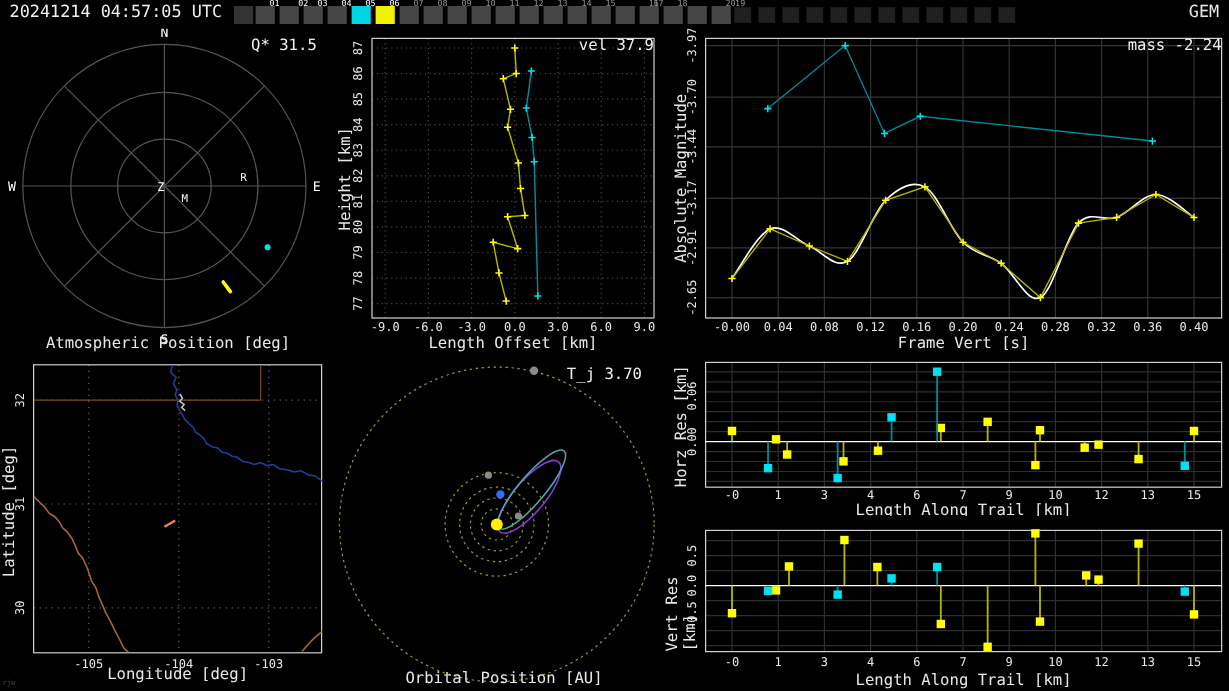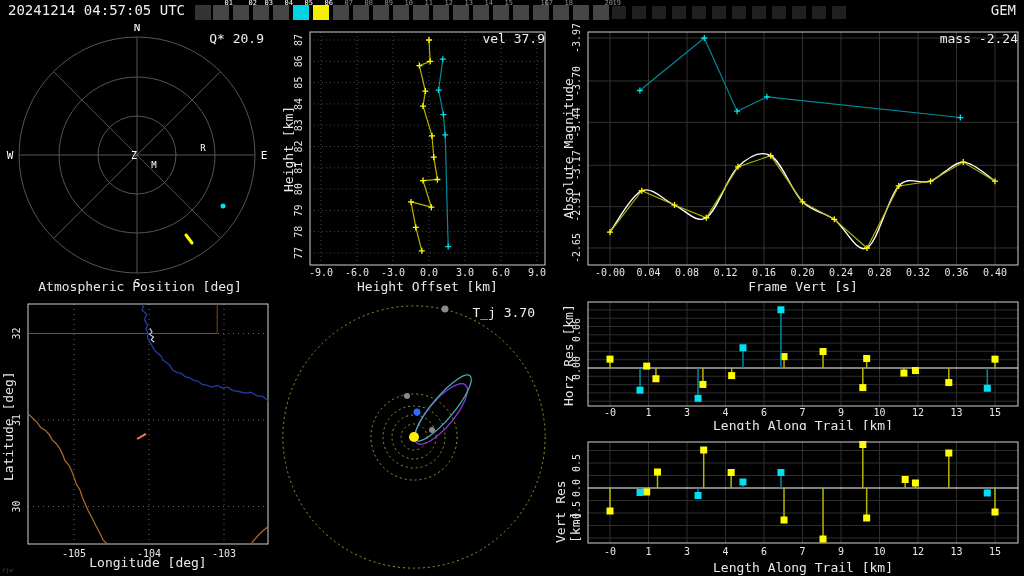--- a/index.html
+++ b/index.html
@@ -166,21 +166,21 @@
       <text x="137" y="7" text-anchor="middle" fill="#ffffff" font-size="11" font-family="&quot;DejaVu Sans Mono&quot;,monospace">N</text>
       <text x="264" y="135" text-anchor="middle" fill="#ffffff" font-size="11" font-family="&quot;DejaVu Sans Mono&quot;,monospace">E</text>
       <text x="137" y="263" text-anchor="middle" fill="#ffffff" font-size="11" font-family="&quot;DejaVu Sans Mono&quot;,monospace">S</text>
       <text x="10" y="135" text-anchor="middle" fill="#ffffff" font-size="11" font-family="&quot;DejaVu Sans Mono&quot;,monospace">W</text>
       <text x="134" y="135" text-anchor="middle" fill="#ffffff" font-size="10" font-family="&quot;DejaVu Sans Mono&quot;,monospace">Z</text>
       <text x="203" y="127" text-anchor="middle" fill="#ffffff" font-size="9" font-family="&quot;DejaVu Sans Mono&quot;,monospace">R</text>
       <text x="154" y="144" text-anchor="middle" fill="#ffffff" font-size="9" font-family="&quot;DejaVu Sans Mono&quot;,monospace">M</text>
       <circle cx="223" cy="182" r="2.5" fill="#00e0f0"></circle>
       <line x1="186" y1="211" x2="192" y2="219" stroke="#ffff00" stroke-width="3" stroke-linecap="round"></line>
     </svg>
-  <div class="ptitle" style="right:16px;top:7px">Q* 20.9</div>
+  <div class="ptitle" style="right:16px;top:7px">Q* 31.5</div>
   <div class="pcap" style="left:0;width:280px;top:255px">Atmospheric Position [deg]</div>
 </div>
 
 <div class="panel" style="left:280px;top:24px;width:280px;height:272px">
   <svg id="sv-trail" width="280" height="272">
       <line x1="41" y1="8" x2="41" y2="241" stroke="#4a4a4a" stroke-width="1" stroke-dasharray="1,3"></line>
       <line x1="77" y1="8" x2="77" y2="241" stroke="#4a4a4a" stroke-width="1" stroke-dasharray="1,3"></line>
       <line x1="113" y1="8" x2="113" y2="241" stroke="#4a4a4a" stroke-width="1" stroke-dasharray="1,3"></line>
       <line x1="149" y1="8" x2="149" y2="241" stroke="#4a4a4a" stroke-width="1" stroke-dasharray="1,3"></line>
       <line x1="185" y1="8" x2="185" y2="241" stroke="#4a4a4a" stroke-width="1" stroke-dasharray="1,3"></line>
@@ -231,21 +231,21 @@
       <path d="M132.8,203.43999999999994H138.8M135.8,200.43999999999994V206.43999999999994" stroke="#ffff00" stroke-width="1.3" fill="none"></path>
       <path d="M138.8,226.87000000000012H144.8M141.8,223.87000000000012V229.87000000000012" stroke="#ffff00" stroke-width="1.3" fill="none"></path>
       <polyline points="162.8,35.2 158.6,66.1 163.4,90.5 165.2,110.8 168.2,222.6" fill="none" stroke="#008b9b" stroke-width="1.2"></polyline>
       <path d="M159.8,35.17000000000012H165.8M162.8,32.17000000000012V38.17000000000012" stroke="#00e0f0" stroke-width="1.3" fill="none"></path>
       <path d="M155.6,66.05499999999988H161.6M158.6,63.05499999999988V69.05499999999988" stroke="#00e0f0" stroke-width="1.3" fill="none"></path>
       <path d="M160.4,90.55H166.4M163.4,87.55V93.55" stroke="#00e0f0" stroke-width="1.3" fill="none"></path>
       <path d="M162.2,110.78500000000007H168.2M165.2,107.78500000000007V113.78500000000007" stroke="#00e0f0" stroke-width="1.3" fill="none"></path>
       <path d="M165.2,222.61000000000007H171.2M168.2,219.61000000000007V225.61000000000007" stroke="#00e0f0" stroke-width="1.3" fill="none"></path>
     </svg>
   <div class="ptitle" style="right:15px;top:7px">vel 37.9</div>
-  <div class="pcap" style="left:30px;width:235px;top:255px">Height Offset [km]</div>
+  <div class="pcap" style="left:30px;width:235px;top:255px">Length Offset [km]</div>
   <div class="ylab" style="left:0;top:40px;height:170px">Height [km]</div>
 </div>
 
 <div class="panel" style="left:560px;top:24px;width:464px;height:272px">
   <svg id="sv-mag" width="464" height="272">
       <line x1="50" y1="8" x2="50" y2="241" stroke="#333333" stroke-width="1"></line>
       <line x1="88.5" y1="8" x2="88.5" y2="241" stroke="#333333" stroke-width="1"></line>
       <line x1="127" y1="8" x2="127" y2="241" stroke="#333333" stroke-width="1"></line>
       <line x1="165.5" y1="8" x2="165.5" y2="241" stroke="#333333" stroke-width="1"></line>
       <line x1="204" y1="8" x2="204" y2="241" stroke="#333333" stroke-width="1"></line>
@@ -343,20 +343,21 @@
       <circle cx="134" cy="141" r="131.13000000000002" fill="none" stroke="#9a9a30" stroke-width="1" stroke-dasharray="2,3"></circle>
       <ellipse cx="161" cy="118" rx="38" ry="13" fill="none" stroke="#8a3ae0" stroke-width="1.3" transform="rotate(-50 161 118)"></ellipse>
       <ellipse cx="163" cy="112" rx="42" ry="11" fill="none" stroke="#4fa8b0" stroke-width="1.3" transform="rotate(-50 163 112)"></ellipse>
       <circle cx="127" cy="100" r="3" fill="#8a8a8a"></circle>
       <circle cx="152" cy="134" r="3" fill="#8a8a8a"></circle>
       <circle cx="165" cy="13" r="3.5" fill="#8a8a8a"></circle>
       <circle cx="137" cy="116" r="3.5" fill="#2f6bff"></circle>
       <circle cx="134" cy="141" r="5" fill="#ffee00"></circle>
     </svg>
   <div class="ptitle" style="right:25px;top:9px">T_j 3.70</div>
+  <div class="pcap" style="left:0;width:280px;top:262px">Orbital Position [AU]</div>
 </div>
 
 <div class="panel" style="left:560px;top:296px;width:464px;height:134px">
   <svg id="sv-horz" width="464" height="134">
       <line x1="28" y1="63.7" x2="458" y2="63.7" stroke="#2e2e2e" stroke-width="1"></line>
       <line x1="28" y1="55.400000000000006" x2="458" y2="55.400000000000006" stroke="#2e2e2e" stroke-width="1"></line>
       <line x1="28" y1="47.10000000000001" x2="458" y2="47.10000000000001" stroke="#2e2e2e" stroke-width="1"></line>
       <line x1="28" y1="38.80000000000001" x2="458" y2="38.80000000000001" stroke="#2e2e2e" stroke-width="1"></line>
       <line x1="28" y1="30.50000000000001" x2="458" y2="30.50000000000001" stroke="#2e2e2e" stroke-width="1"></line>
       <line x1="28" y1="22.20000000000001" x2="458" y2="22.20000000000001" stroke="#2e2e2e" stroke-width="1"></line>

